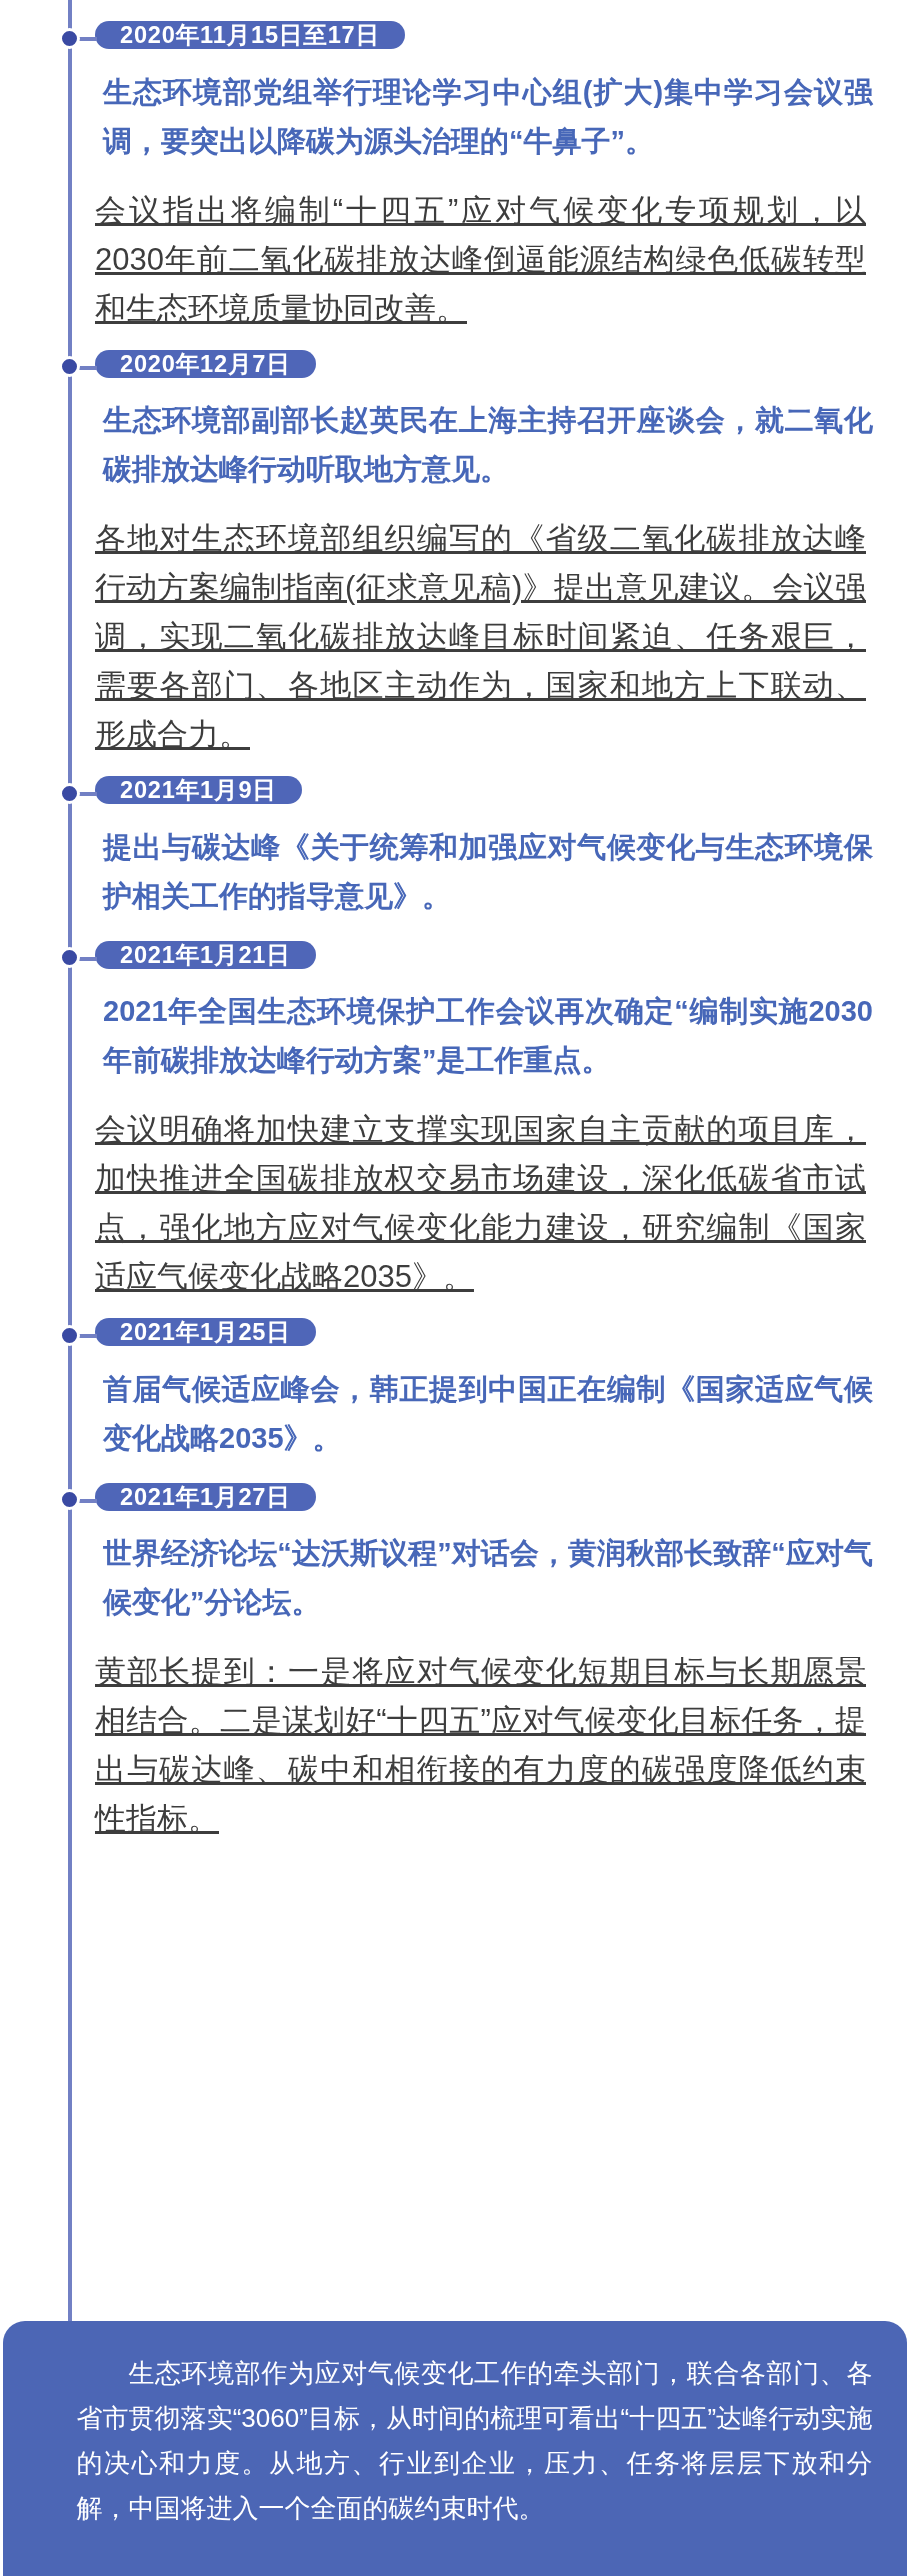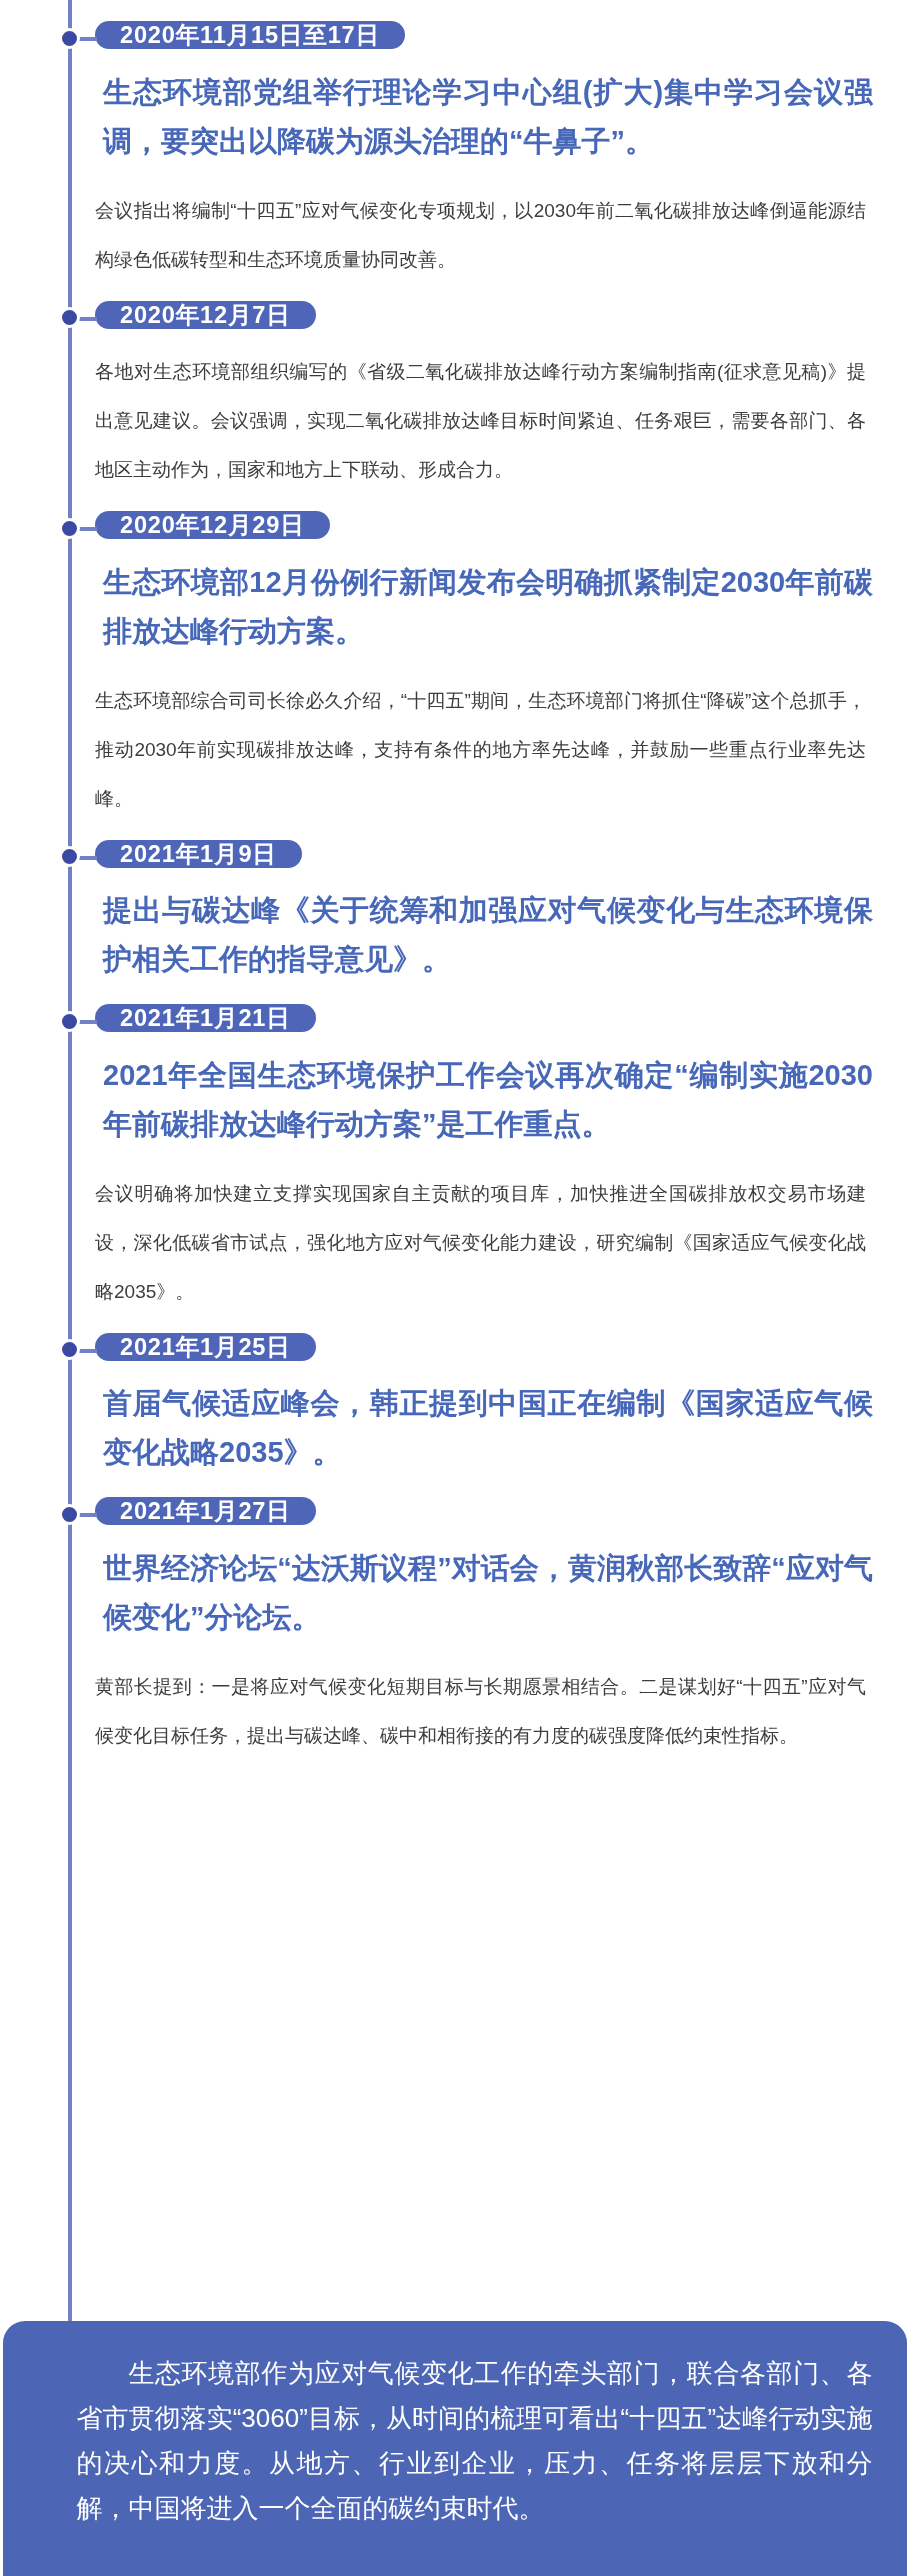--- a/index.html
+++ b/index.html
@@ -70,24 +70,25 @@
     color: var(--heading, #4767b8);
     font-size: 29px;
     line-height: 49px;
     font-weight: bold;
     text-align: justify;
   }
 
   .event-body {
     margin: 0 7px 17px 0;
     color: var(--body-text, #3d3d3d);
-    font-size: 19px;
+    font-size: 31px;
     line-height: 49px;
     font-weight: 500;
     text-align: justify;
+    text-decoration: underline;
   }
 
   .summary-box {
     position: absolute;
     left: 3.4px;
     top: 2321px;
     width: 904px;
     height: 255px;
     box-sizing: border-box;
     background: var(--box-bg, #4c66b5);
@@ -119,32 +120,24 @@
     <h2 class="event-heading">生态环境部党组举行理论学习中心组(扩大)集中学习会议强调，要突出以降碳为源头治理的“牛鼻子”。</h2>
     <p class="event-body">会议指出将编制“十四五”应对气候变化专项规划，以2030年前二氧化碳排放达峰倒逼能源结构绿色低碳转型和生态环境质量协同改善。</p>
   </section>
 
   <section class="event">
     <span class="connector"></span>
     <span class="dot"></span>
     <div class="badge">
       <span>2020年12月7日</span>
     </div>
+    <h2 class="event-heading">生态环境部副部长赵英民在上海主持召开座谈会，就二氧化碳排放达峰行动听取地方意见。</h2>
     <p class="event-body">各地对生态环境部组织编写的《省级二氧化碳排放达峰行动方案编制指南(征求意见稿)》提出意见建议。会议强调，实现二氧化碳排放达峰目标时间紧迫、任务艰巨，需要各部门、各地区主动作为，国家和地方上下联动、形成合力。</p>
   </section>
 
-  <section class="event">
-    <span class="connector"></span>
-    <span class="dot"></span>
-    <div class="badge">
-      <span>2020年12月29日</span>
-    </div>
-    <h2 class="event-heading">生态环境部12月份例行新闻发布会明确抓紧制定2030年前碳排放达峰行动方案。</h2>
-    <p class="event-body">生态环境部综合司司长徐必久介绍，“十四五”期间，生态环境部门将抓住“降碳”这个总抓手，推动2030年前实现碳排放达峰，支持有条件的地方率先达峰，并鼓励一些重点行业率先达峰。</p>
-  </section>
 
   <section class="event">
     <span class="connector"></span>
     <span class="dot"></span>
     <div class="badge">
       <span>2021年1月9日</span>
     </div>
     <h2 class="event-heading">提出与碳达峰《关于统筹和加强应对气候变化与生态环境保护相关工作的指导意见》。</h2>
   </section>
 

